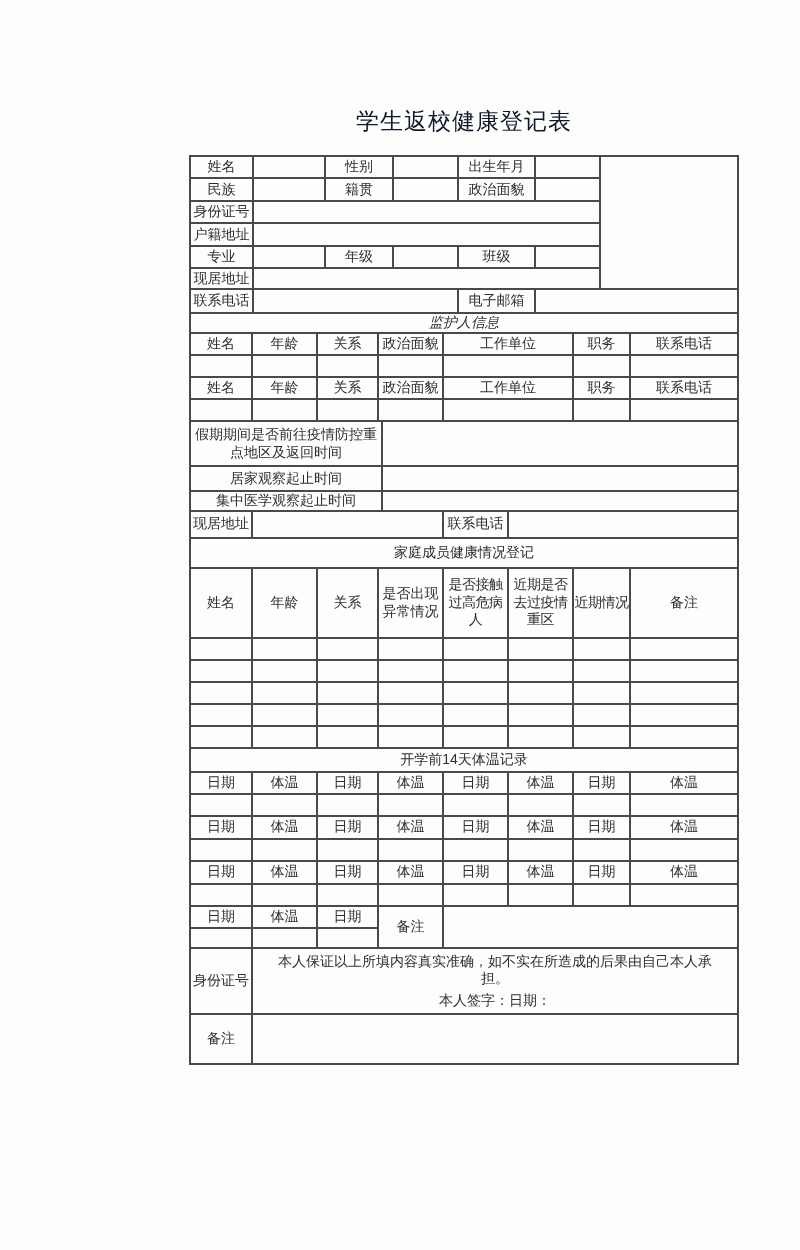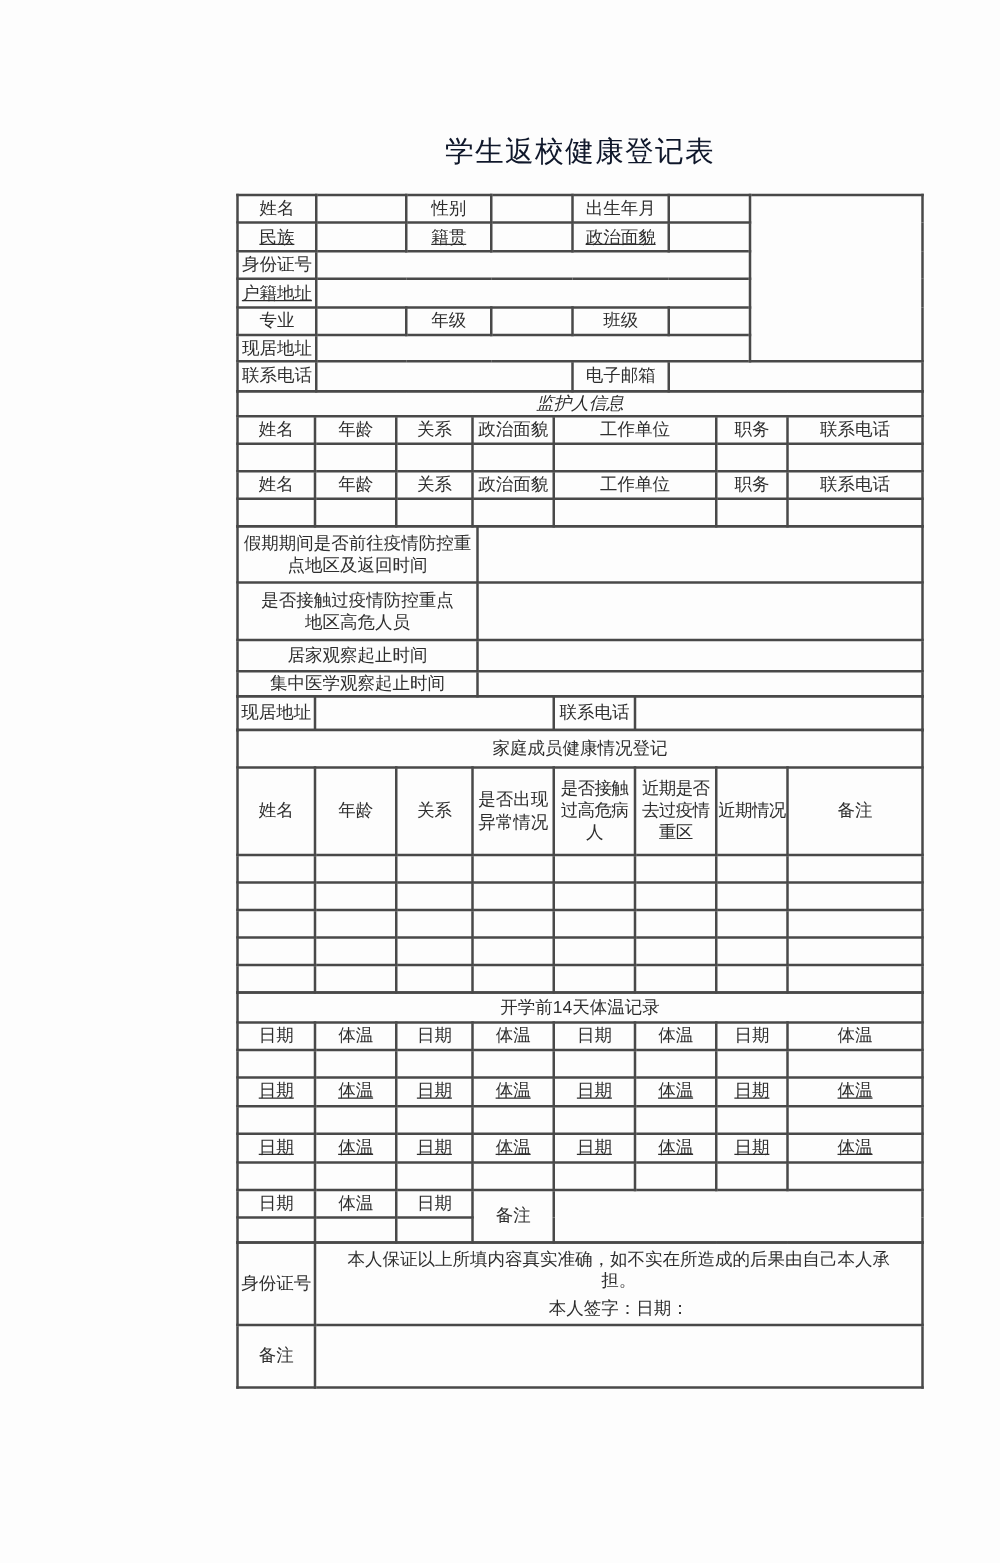--- a/index.html
+++ b/index.html
@@ -34,21 +34,21 @@
     text-align: center;
     vertical-align: middle;
     padding: 0 2px;
     line-height: 1.25;
     background: #fdfdfd;
     overflow: hidden;
   }
   .preline { white-space: pre-line; }
   .tight { padding: 0; letter-spacing: -0.5px; }
   .h20 { height: 20px; font-style: italic; } .h21 { height: 21px; } .h22 { height: 22px; }
-  .h23 { height: 23px; text-decoration: underline; } .h24 { height: 24px; } .h26 { height: 30px; }
+  .h23 { height: 23px; } .h24 { height: 24px; } .h26 { height: 30px; }
   .h27 { height: 27px; } .h33 { height: 19px; } .h34 { height: 34px; }
   .h35 { height: 25px; } .h45 { height: 45px; } .h46 { height: 46px; }
   .h50 { height: 50px; } .h65 { height: 65px; } .h70 { height: 70px; }
   .decl-cell { padding: 4px 8px; }
   .sign-line {
     display: flex;
     justify-content: center;
     margin-top: 4px;
   }
 </style>
@@ -172,25 +172,20 @@
 
   <table>
     <colgroup>
         <col style="width:192px">
         <col style="width:356px">
       </colgroup>
     <tbody>
         <tr class="h45">
       <td class="preline">假期期间是否前往疫情防控重
 点地区及返回时间</td>
-      <td></td>
-    </tr>
-    <tr class="h46">
-      <td class="preline">是否接触过疫情防控重点
-地区高危人员</td>
       <td></td>
     </tr>
     <tr class="h35">
       <td>居家观察起止时间</td>
       <td></td>
     </tr>
     <tr class="h33">
       <td>集中医学观察起止时间</td>
       <td></td>
     </tr>

